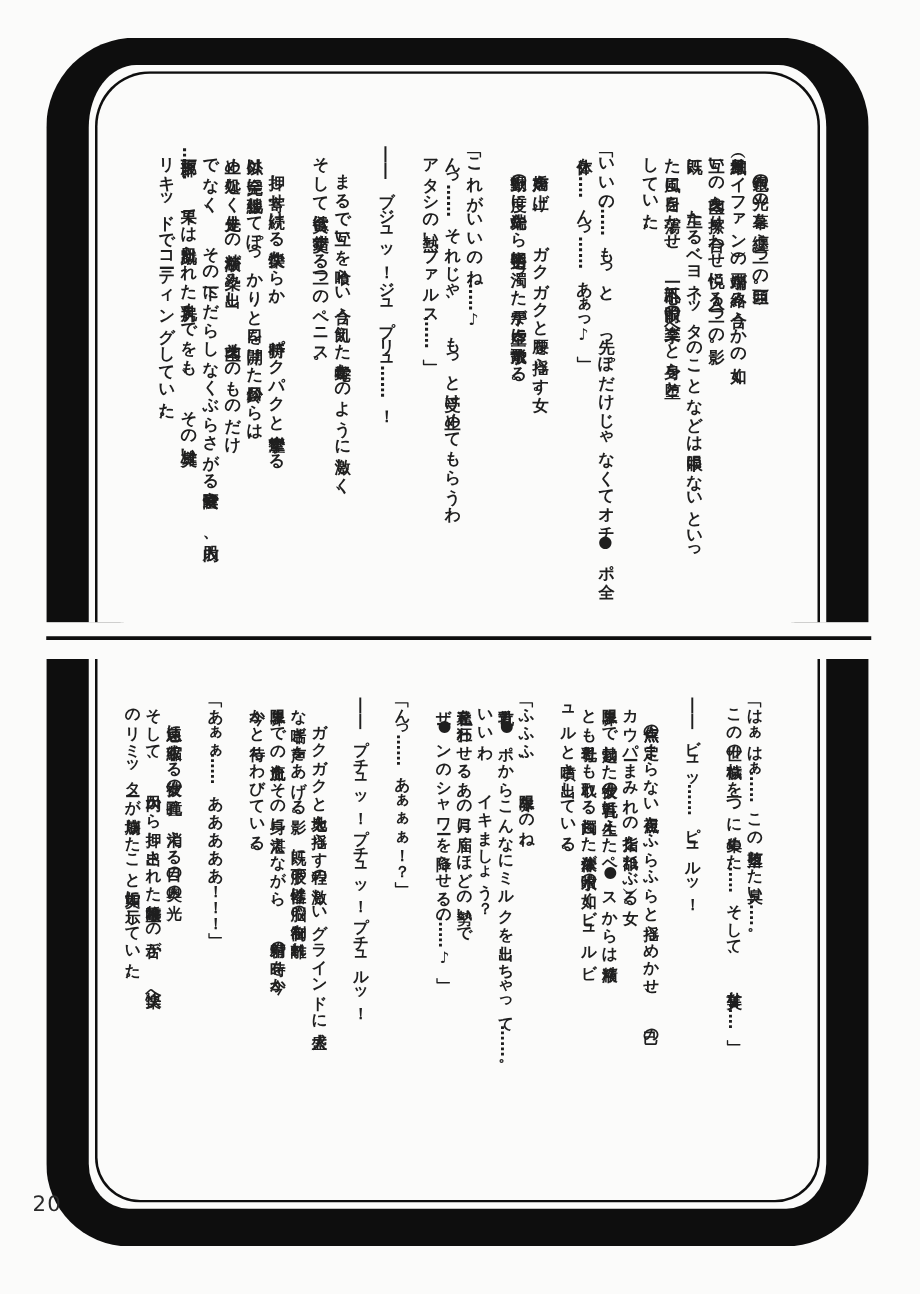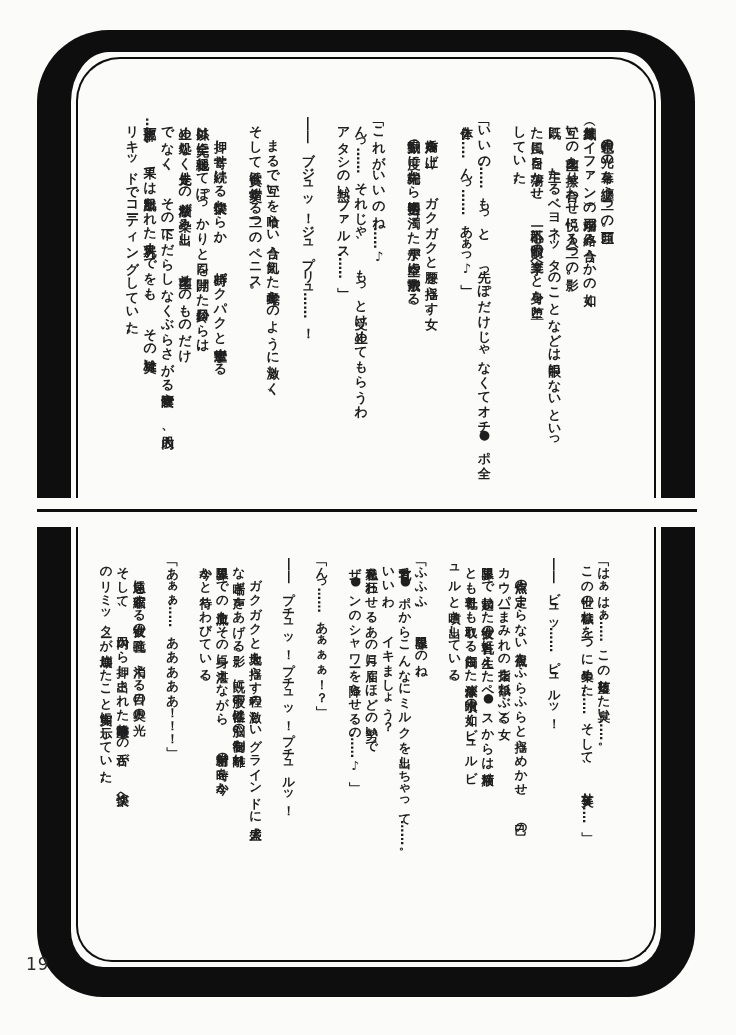--- a/index.html
+++ b/index.html
@@ -180,15 +180,15 @@
       <p>限界までの血流をその身に湛えながら、　射精の時を今か</p>
       <p>今かと待ちわびている。</p>
       <p class="blank"></p>
       <p>「あぁぁ……あああああ！！！」</p>
       <p class="blank"></p>
       <p>　急速に収縮する彼女の瞳孔、　消える目の奥の光。</p>
       <p>そして、　口内から押し出された唾液塗れの舌が、　快楽へ</p>
       <p>のリミッターが崩壊したこと如実に示していた。</p>
     </div>
 
-  <div class="page-number">19</div>
+  <div class="page-number">20</div>
 
 </div>
 
 </body></html>

